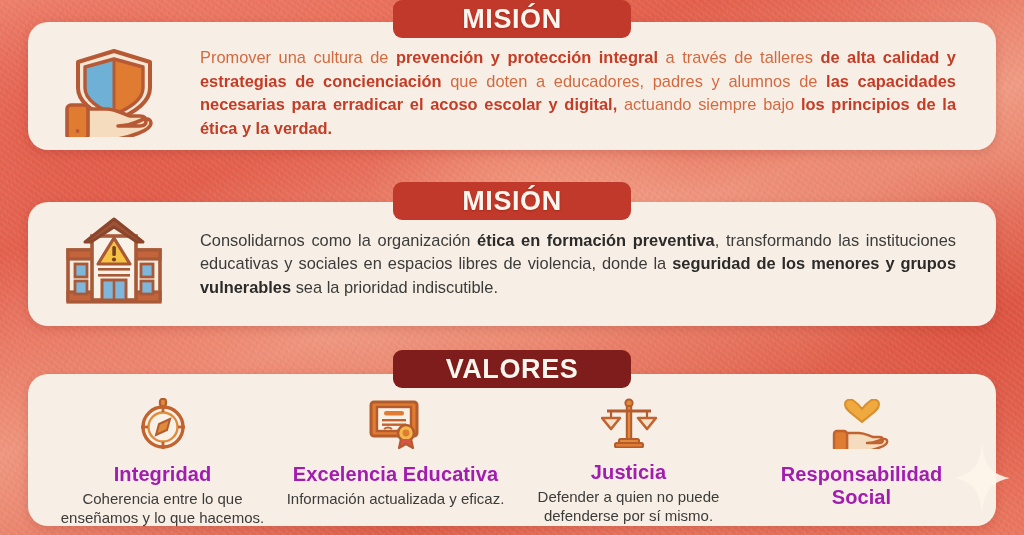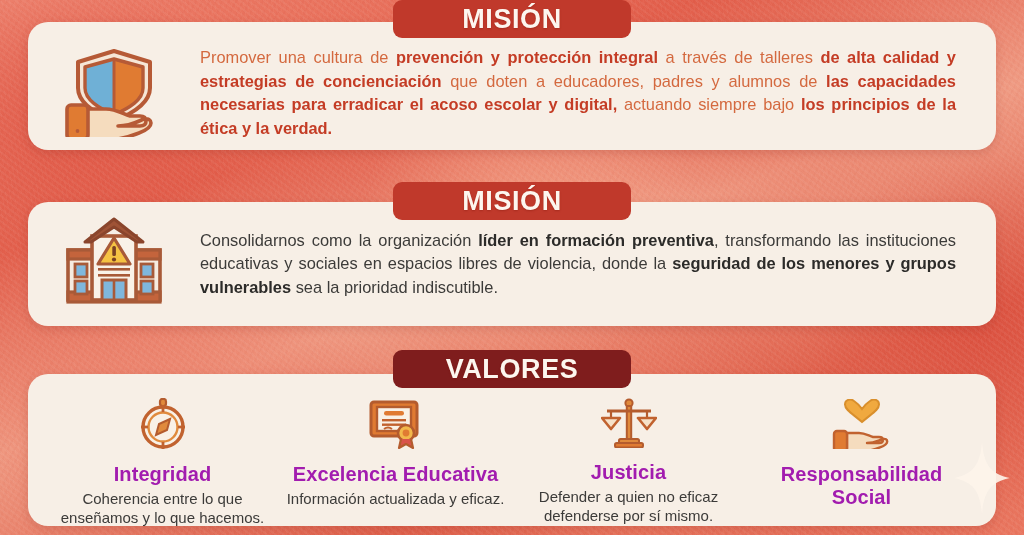--- a/index.html
+++ b/index.html
@@ -203,21 +203,21 @@
           <line x1="50" y1="64" x2="50" y2="84" stroke="#a85a38" stroke-width="2.6"></line>
 
           <rect x="11" y="48" width="12" height="13" fill="#7fb7dc" stroke="#a85a38" stroke-width="2.8"></rect>
           <rect x="77" y="48" width="12" height="13" fill="#7fb7dc" stroke="#a85a38" stroke-width="2.8"></rect>
           <rect x="11" y="65" width="12" height="13" fill="#7fb7dc" stroke="#a85a38" stroke-width="2.8"></rect>
           <rect x="77" y="65" width="12" height="13" fill="#7fb7dc" stroke="#a85a38" stroke-width="2.8"></rect>
         </svg>
       </span>
     </div>
     <div class="text-cell">
-      <div class="para" id="vision-text">Consolidarnos como la organización <b>líder en formación preventiva</b>, transformando las instituciones educativas y sociales en espacios libres de violencia, donde la <b>seguridad de los menores y grupos vulnerables</b> sea la prioridad indiscutible.</div>
+      <div class="para" id="vision-text">Consolidarnos como la organización <b>ética en formación preventiva</b>, transformando las instituciones educativas y sociales en espacios libres de violencia, donde la <b>seguridad de los menores y grupos vulnerables</b> sea la prioridad indiscutible.</div>
     </div>
   </div>
 </div>
 <div class="badge" id="badge-vision">MISIÓN</div>
 
 <div class="card" id="card-valores">
   <div id="valores-grid">
 
     <div class="value-item">
       <div class="value-icon">
@@ -263,21 +263,21 @@
           <line x1="6" y1="13" x2="50" y2="13" stroke="#b45c2e" stroke-width="3.2"></line>
           <line x1="10" y1="13" x2="10" y2="20" stroke="#b45c2e" stroke-width="2.2"></line>
           <line x1="46" y1="13" x2="46" y2="20" stroke="#b45c2e" stroke-width="2.2"></line>
           <path d="M1 20 h18 l-9 11 Z" fill="#f6e2c9" stroke="#c1622f" stroke-width="2.6" stroke-linejoin="round"></path>
           <path d="M37 20 h18 l-9 11 Z" fill="#f6e2c9" stroke="#c1622f" stroke-width="2.6" stroke-linejoin="round"></path>
           <rect x="18" y="41" width="20" height="4.6" rx="1.6" fill="#e08a3c" stroke="#b45c2e" stroke-width="2"></rect>
           <rect x="14" y="45" width="28" height="4.6" rx="1.8" fill="#e07b32" stroke="#b45c2e" stroke-width="2"></rect>
         </svg>
       </div>
       <div class="value-title">Justicia</div>
-      <div class="value-desc">Defender a quien no eficaz defenderse por sí mismo.</div>
+      <div class="value-desc">Defender a quien no puede defenderse por sí mismo.</div>
     </div>
 
     <div class="value-item">
       <div class="value-icon">
         <svg width="62" height="50" viewBox="0 0 62 50">
           <path d="M31 23 C22 15 14 11 14 5.5 C14 1 19 -1 23 2 C26 4 29 7 31 10
                    C33 7 36 4 39 2 C43 -1 48 1 48 5.5 C48 11 40 15 31 23 Z" fill="#f0a93f" stroke="#d98f2c" stroke-width="2"></path>
           <path d="M16 34 h12 c6 0 10 3 14 4 h6 c2.6 0 4 1.4 4 3 0 1.8-1.4 3-4 3 H36
                    c8 0 12-3 16-4 2.4-.6 4.2.6 4.2 2.4 0 2.4-2.4 4.2-7.2 6
                    -6 2.4-13 4-20 4 H16 Z" fill="#f5dcbe" stroke="#c1622f" stroke-width="2.4" stroke-linejoin="round"></path>

